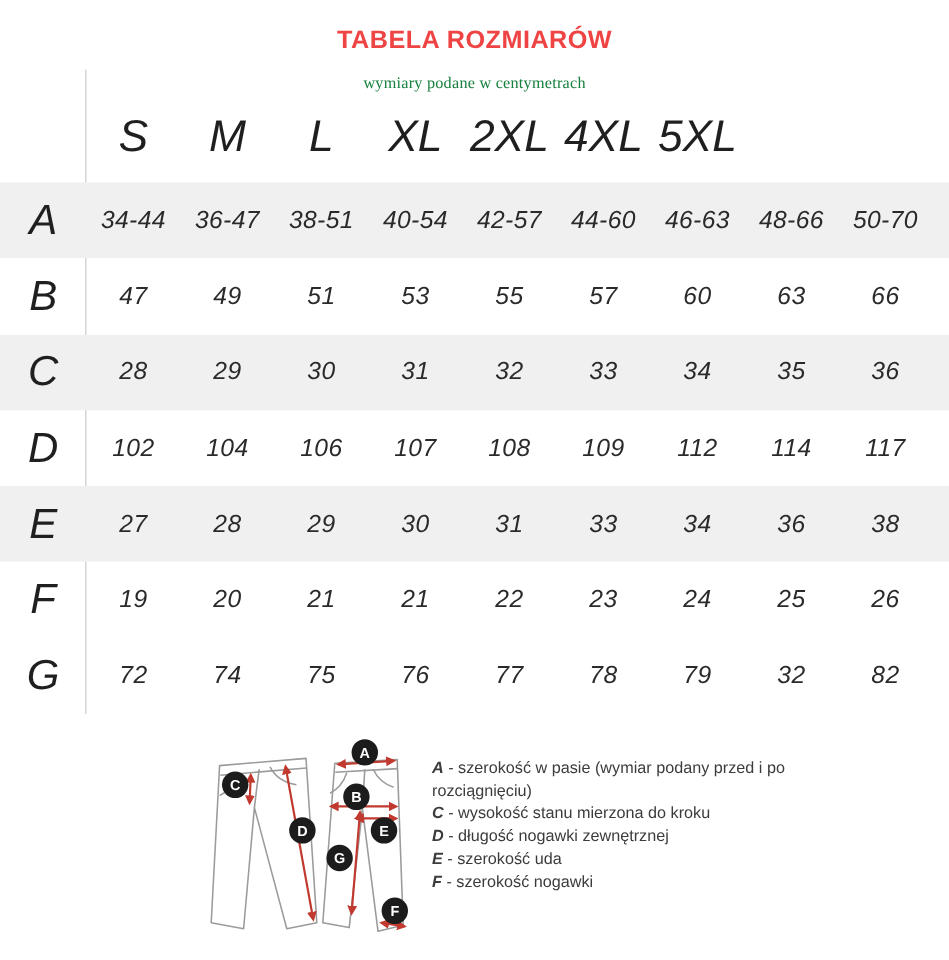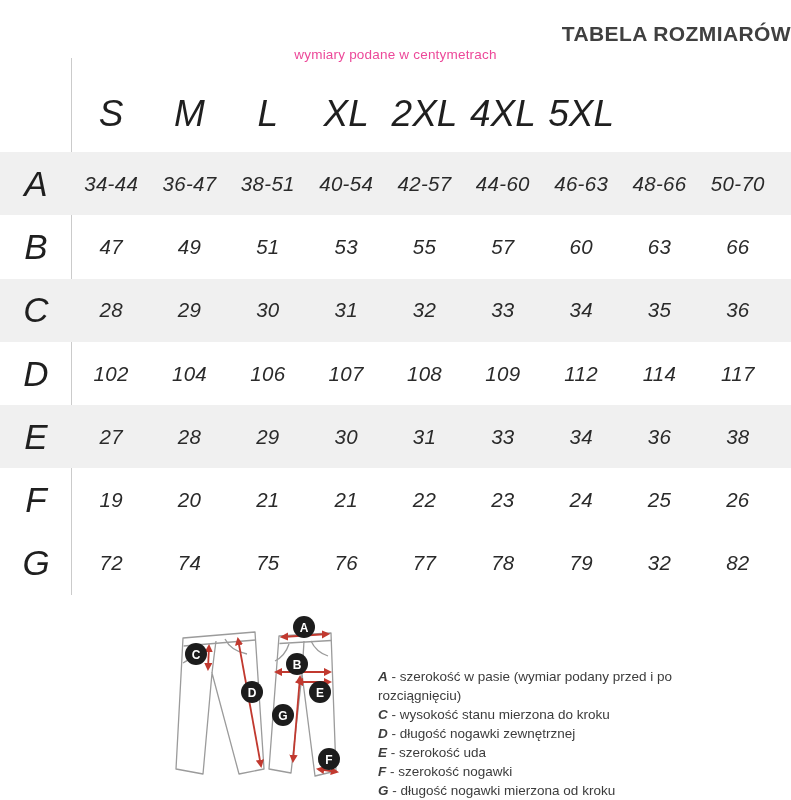--- a/index.html
+++ b/index.html
@@ -9,24 +9,24 @@
     width:791px; height:800px;
     background:#fff;
     font-family:"Liberation Sans", sans-serif;
     color:#232323;
     overflow:hidden;
   }
 
   
   .title-block { position:absolute; top:22px; left:0; width:100%; text-align:center; }
   .page-title {
-    font-size:21px; font-weight:700; letter-spacing:.4px; color:#404040;text-align:right;
+    font-size:21px; font-weight:700; letter-spacing:.4px; color:#ef4444;
   }
   .page-subtitle {
-    font-size:13.5px; color:#ec4899; margin-top:1px; letter-spacing:.2px;
+    font-size:13.5px; color:#15803d; margin-top:15px; letter-spacing:.2px;font-family:Liberation Serif, serif;
   }
 
   
   .size-table { position:absolute; top:60px; left:0; width:791px; }
   .grid-row {
     display:grid;
     grid-template-columns:72px repeat(9, 1fr);
     align-items:center;
     padding-right:14px;
     text-align:center;
@@ -45,21 +45,21 @@
   .cell { font-size:20.5px; color:#2a2a2a; letter-spacing:.3px; }
 
   .v-separator {
     position:absolute; left:71px; top:58px;
     width:1px; height:537px; background:#cbcbcb;
   }
 
   
   .diagram-svg { position:absolute; left:163px; top:606px; }
 
-  .legend { position:absolute; left:360px; top:667px; width:318px;margin-left:18px; }
+  .legend { position:absolute; left:360px; top:630px; width:318px; }
   .legend-item {
     font-size:13.5px; line-height:19px; color:#3c3c3c;
   }
   .legend-letter { font-weight:700; font-style:italic; }
 </style>
 </head>
 <body>
 
 <div class="page">
 
@@ -236,16 +236,15 @@
     </g>
   </svg>
 
   <div class="legend">
 
   <div class="legend-item"><span class="legend-letter">A</span> <span>- szerokość w pasie (wymiar podany przed i po rozciągnięciu)</span></div>
       <div class="legend-item"><span class="legend-letter">C</span> <span>- wysokość stanu mierzona do kroku</span></div>
       <div class="legend-item"><span class="legend-letter">D</span> <span>- długość nogawki zewnętrznej</span></div>
       <div class="legend-item"><span class="legend-letter">E</span> <span>- szerokość uda</span></div>
       <div class="legend-item"><span class="legend-letter">F</span> <span>- szerokość nogawki</span></div>
-      <div class="legend-item"><span class="legend-letter">G</span> <span>- długość nogawki mierzona od kroku</span></div>
     </div>
 
 </div>
 
 </body></html>

